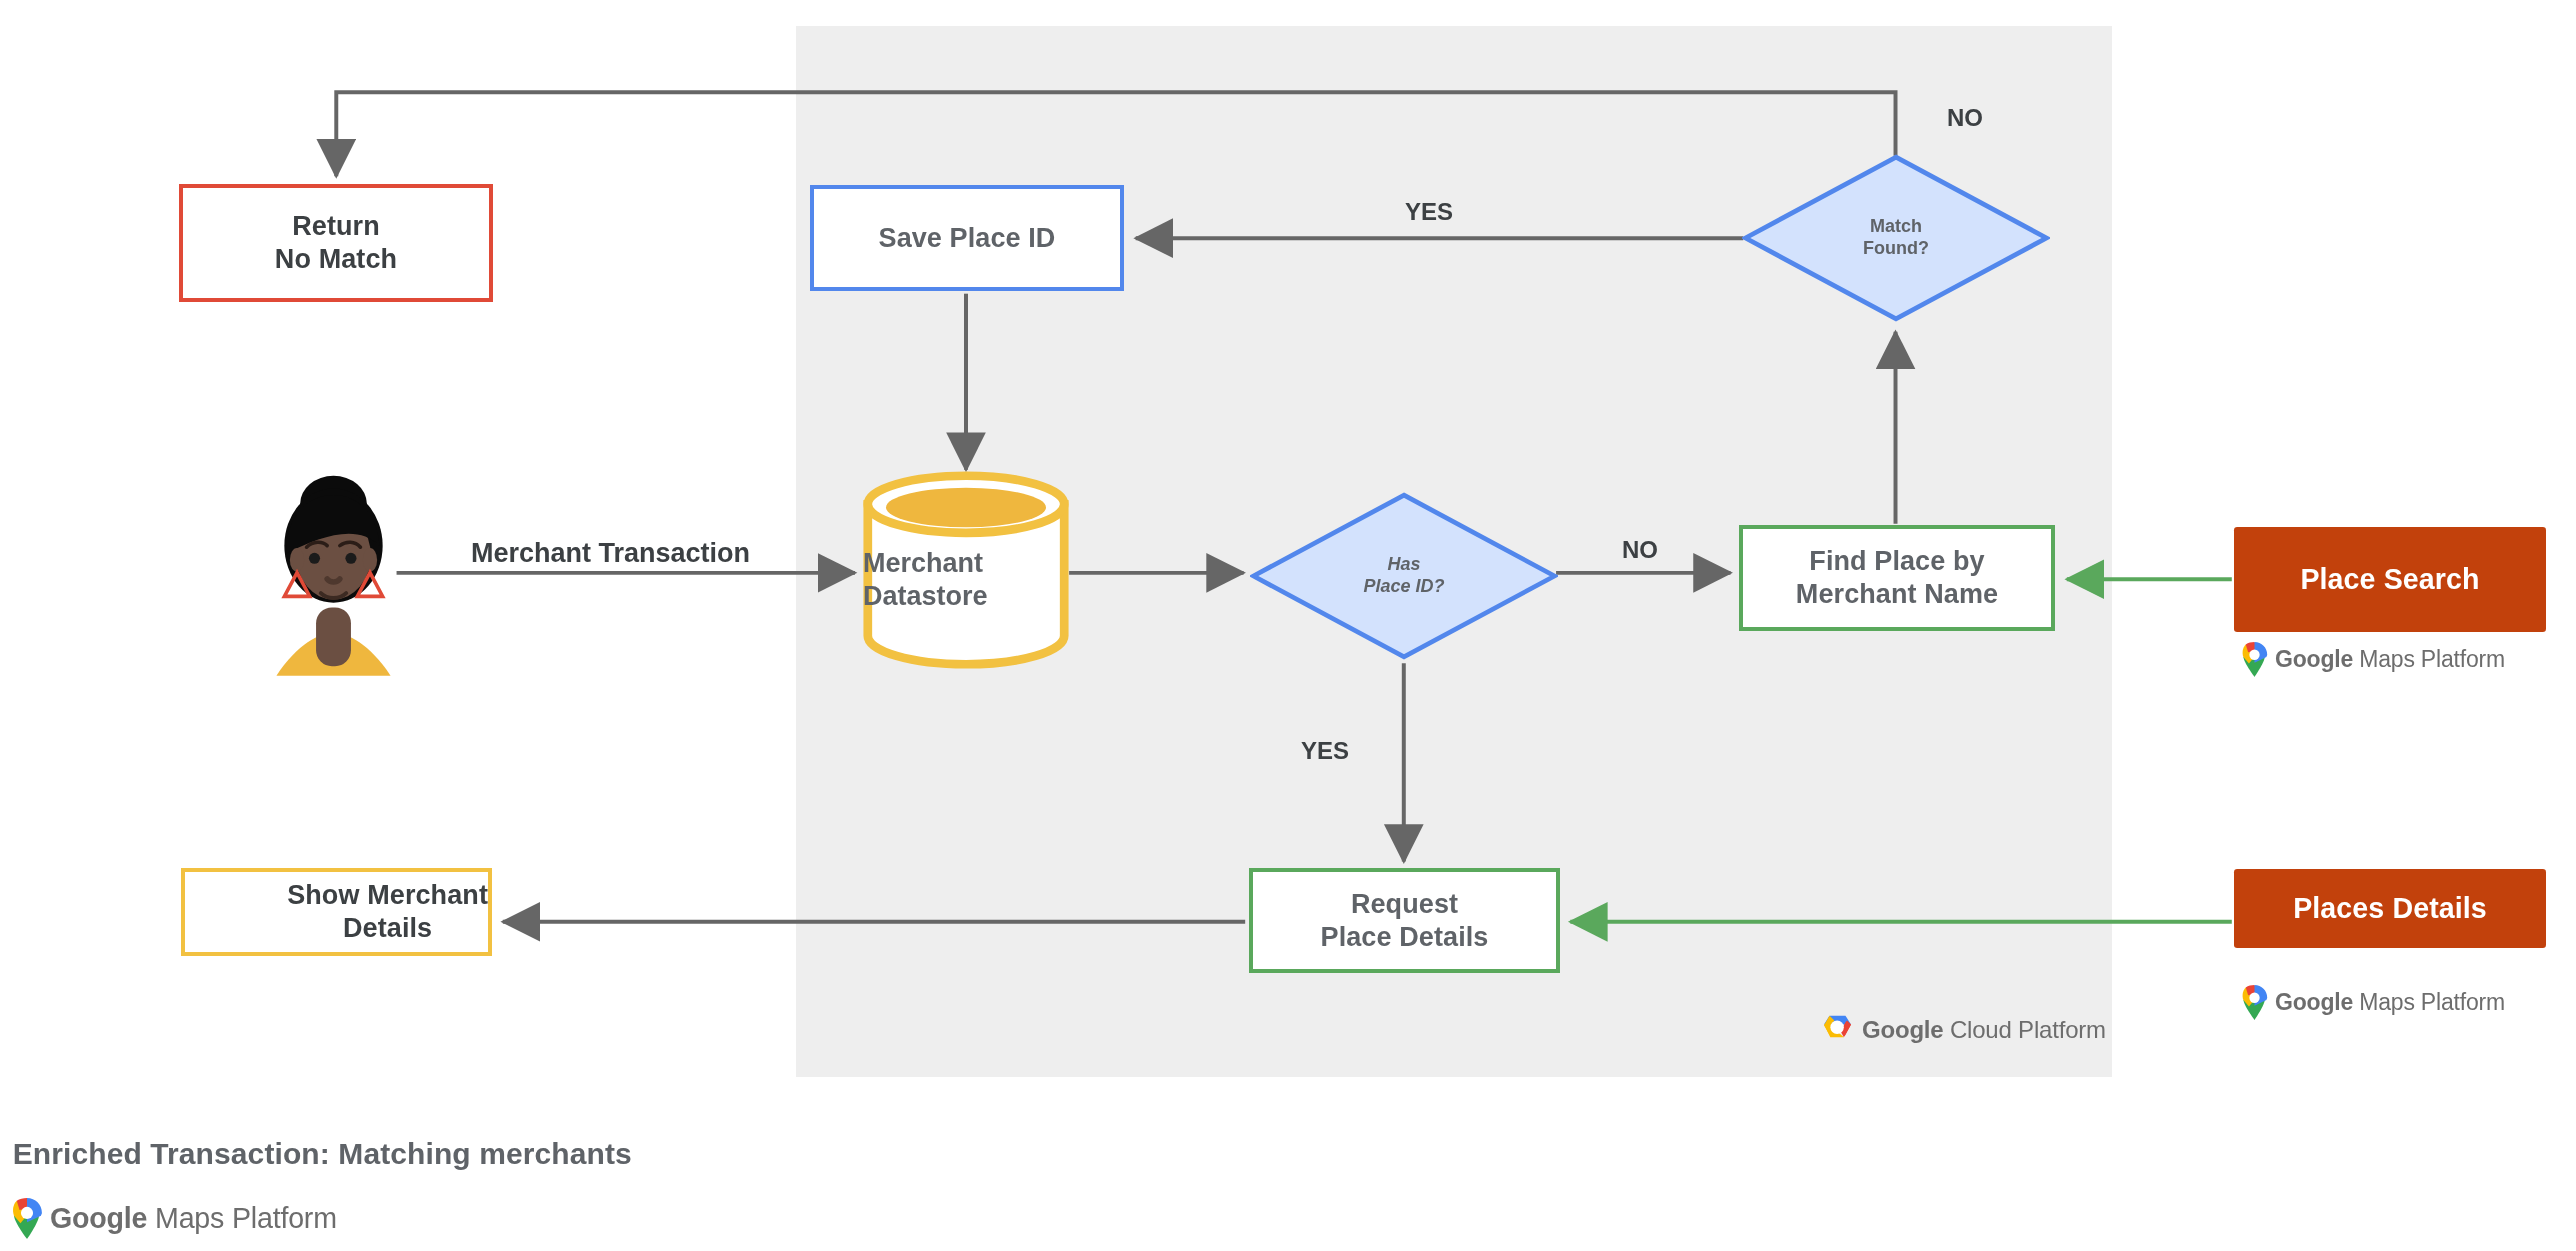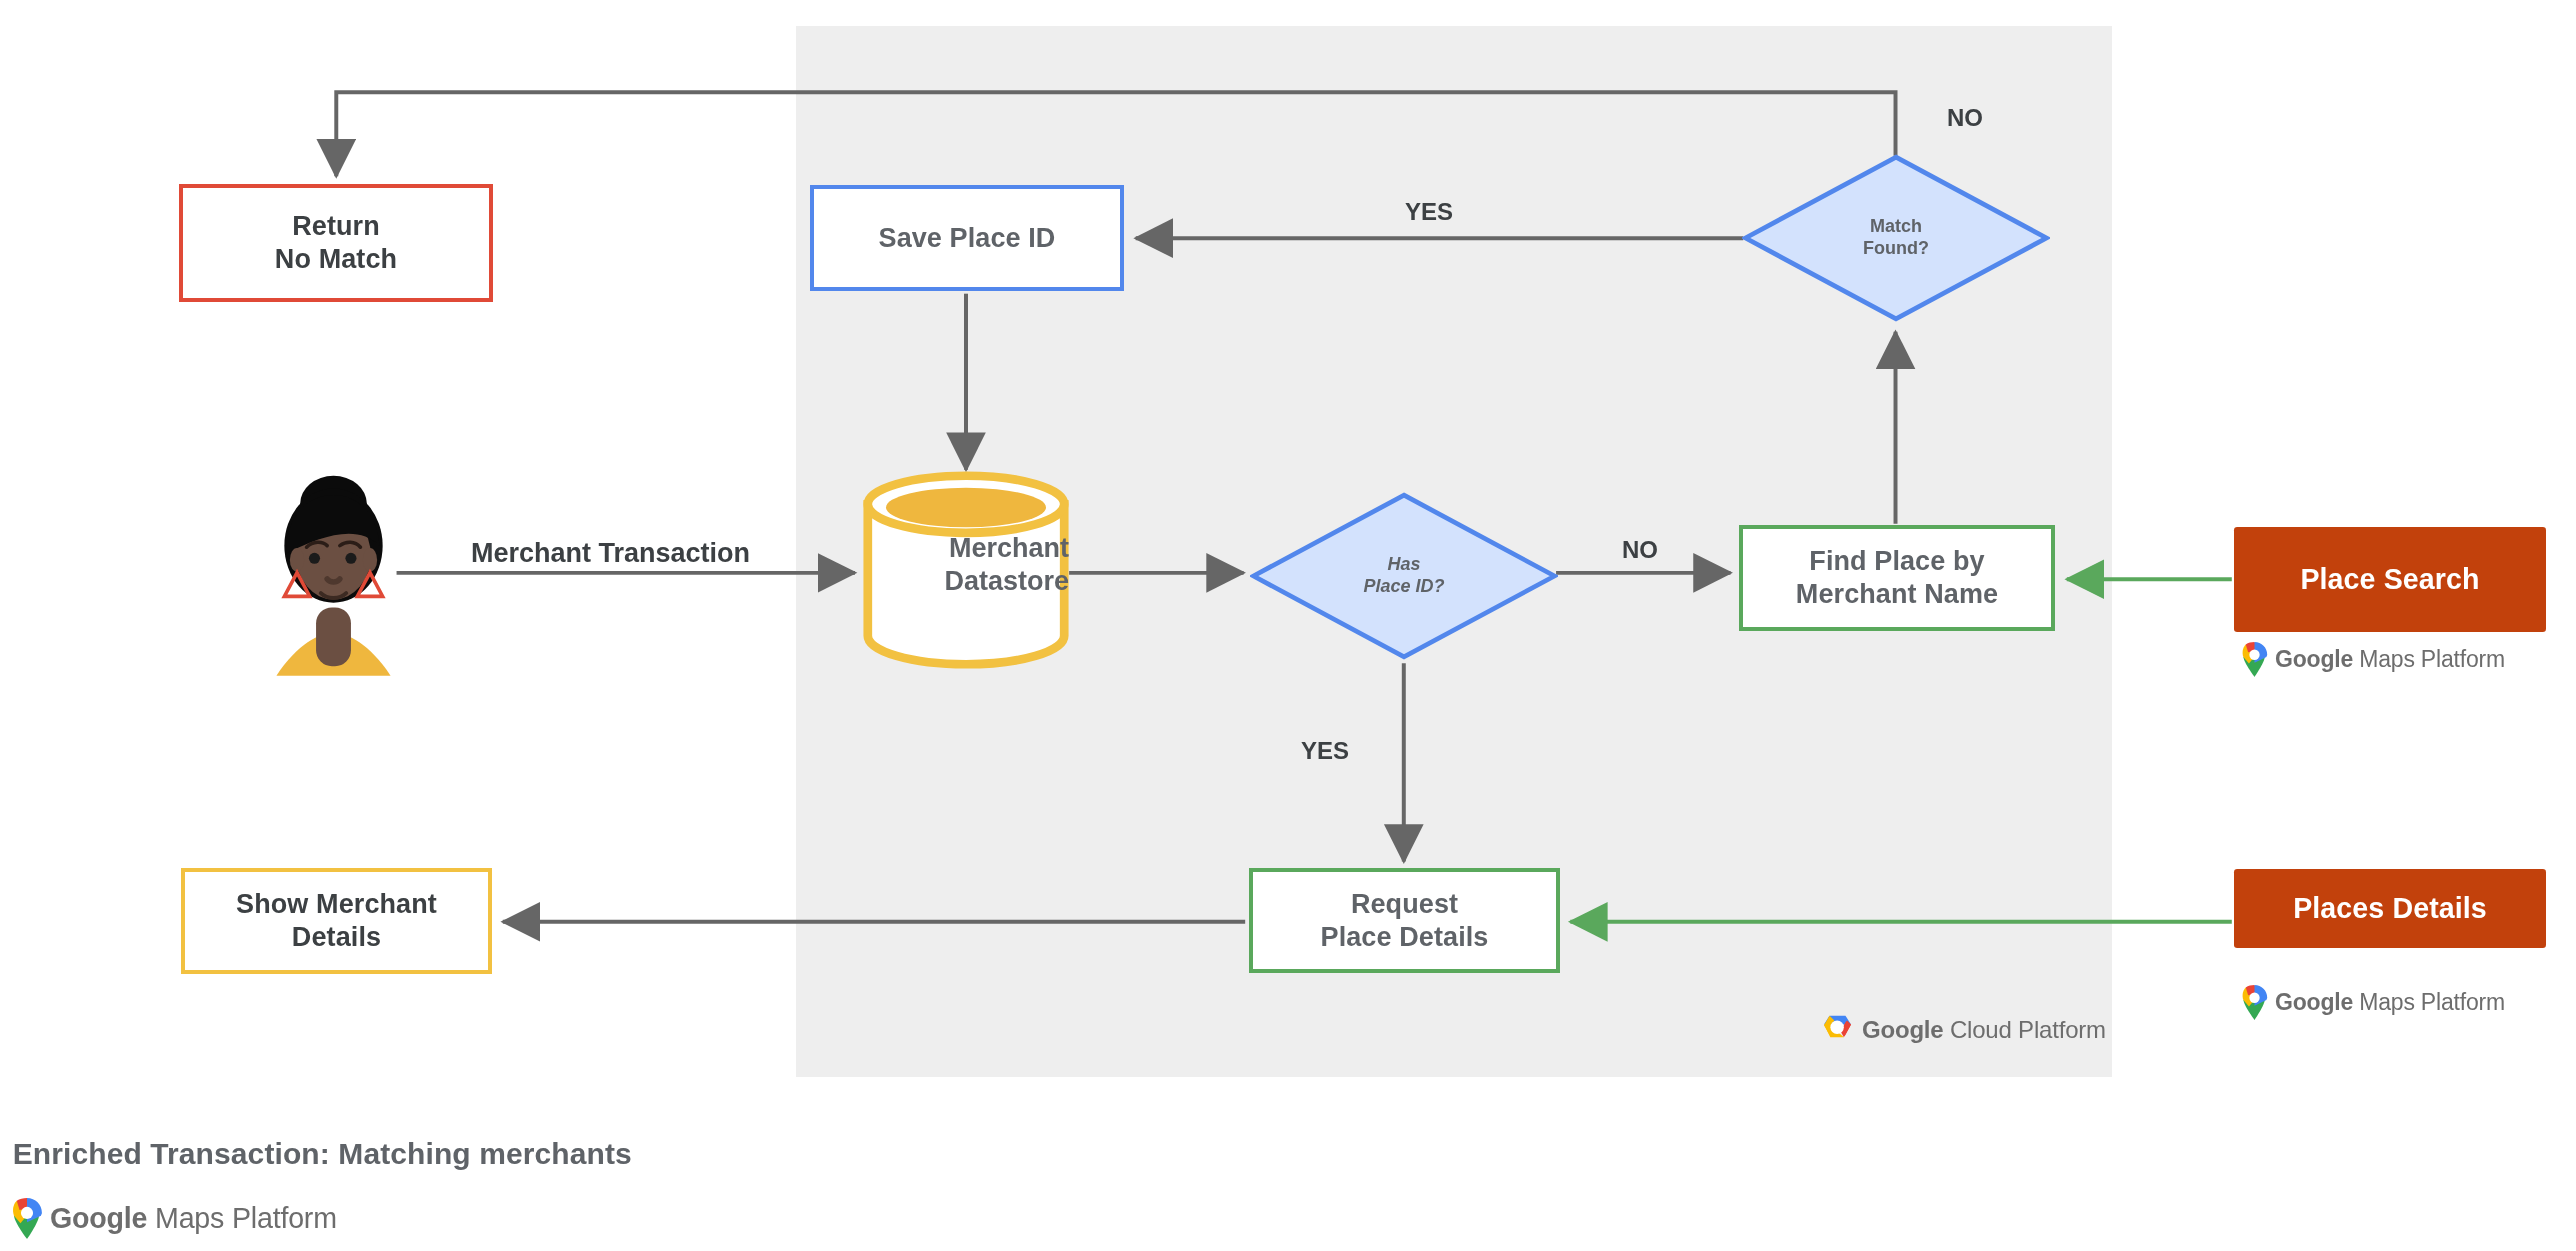--- a/index.html
+++ b/index.html
@@ -77,22 +77,22 @@
     line-height: 1.22;
     white-space: pre-line;
   }
 
   
   .cylinder { position: absolute; }
   .cylinder svg { position: absolute; left: 0; top: 0; }
   .cylinder .ctext {
     position: absolute;
     left: 0; right: 0;
-    top: 61px;
-    text-align: right;
+    top: 76px;
+    text-align: left;
     color: #5f6368;
     font-weight: 700;
     font-size: 27px;
     line-height: 1.22;
     white-space: pre-line;
   }
 
   
   .edge-label {
     position: absolute;
@@ -231,21 +231,21 @@
 
   <div class="node box-outline green" style="left:1249px; top:868px; width:311px; height:105px;">
     <span class="lbl">Request
 Place Details</span>
   </div>
 
   <div class="node box-filled" style="left:2234px; top:869px; width:312px; height:79px;">
     <span class="lbl">Places Details</span>
   </div>
 
-  <div class="node box-outline amber" style="left:181px; top:868px; width:311px; height:106px;">
+  <div class="node box-outline amber" style="left:181px; top:868px; width:311px; height:88px;justify-content:flex-end;">
     <span class="lbl">Show Merchant
 Details</span>
   </div>
 
   <div class="edge-label big" style="left:471px; top:538px;">Merchant Transaction</div>
 
   <div class="edge-label" style="left:1947px; top:104px;">NO</div>
 
   <div class="edge-label" style="left:1405px; top:198px;">YES</div>
 

